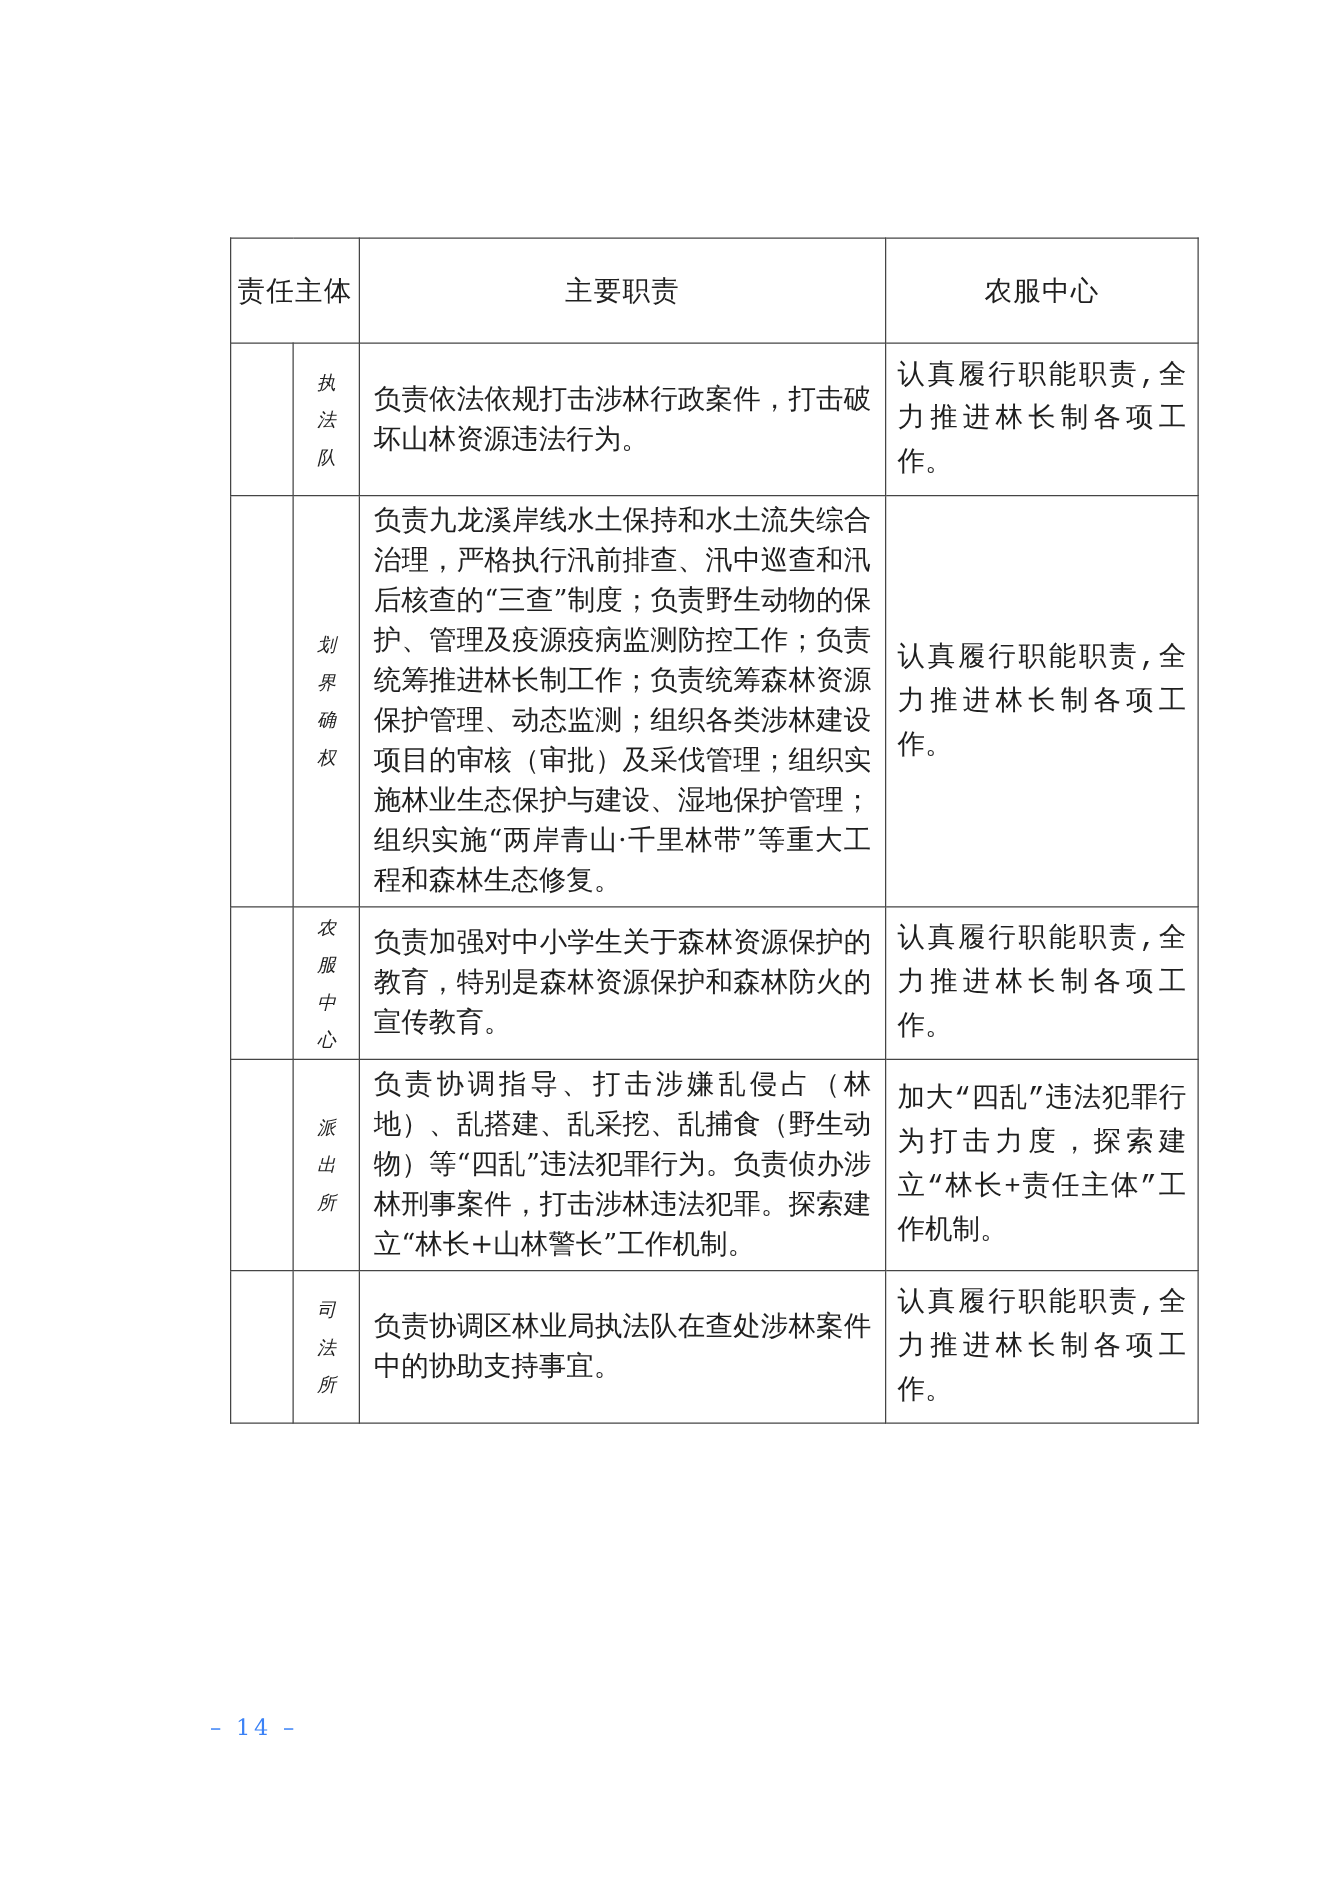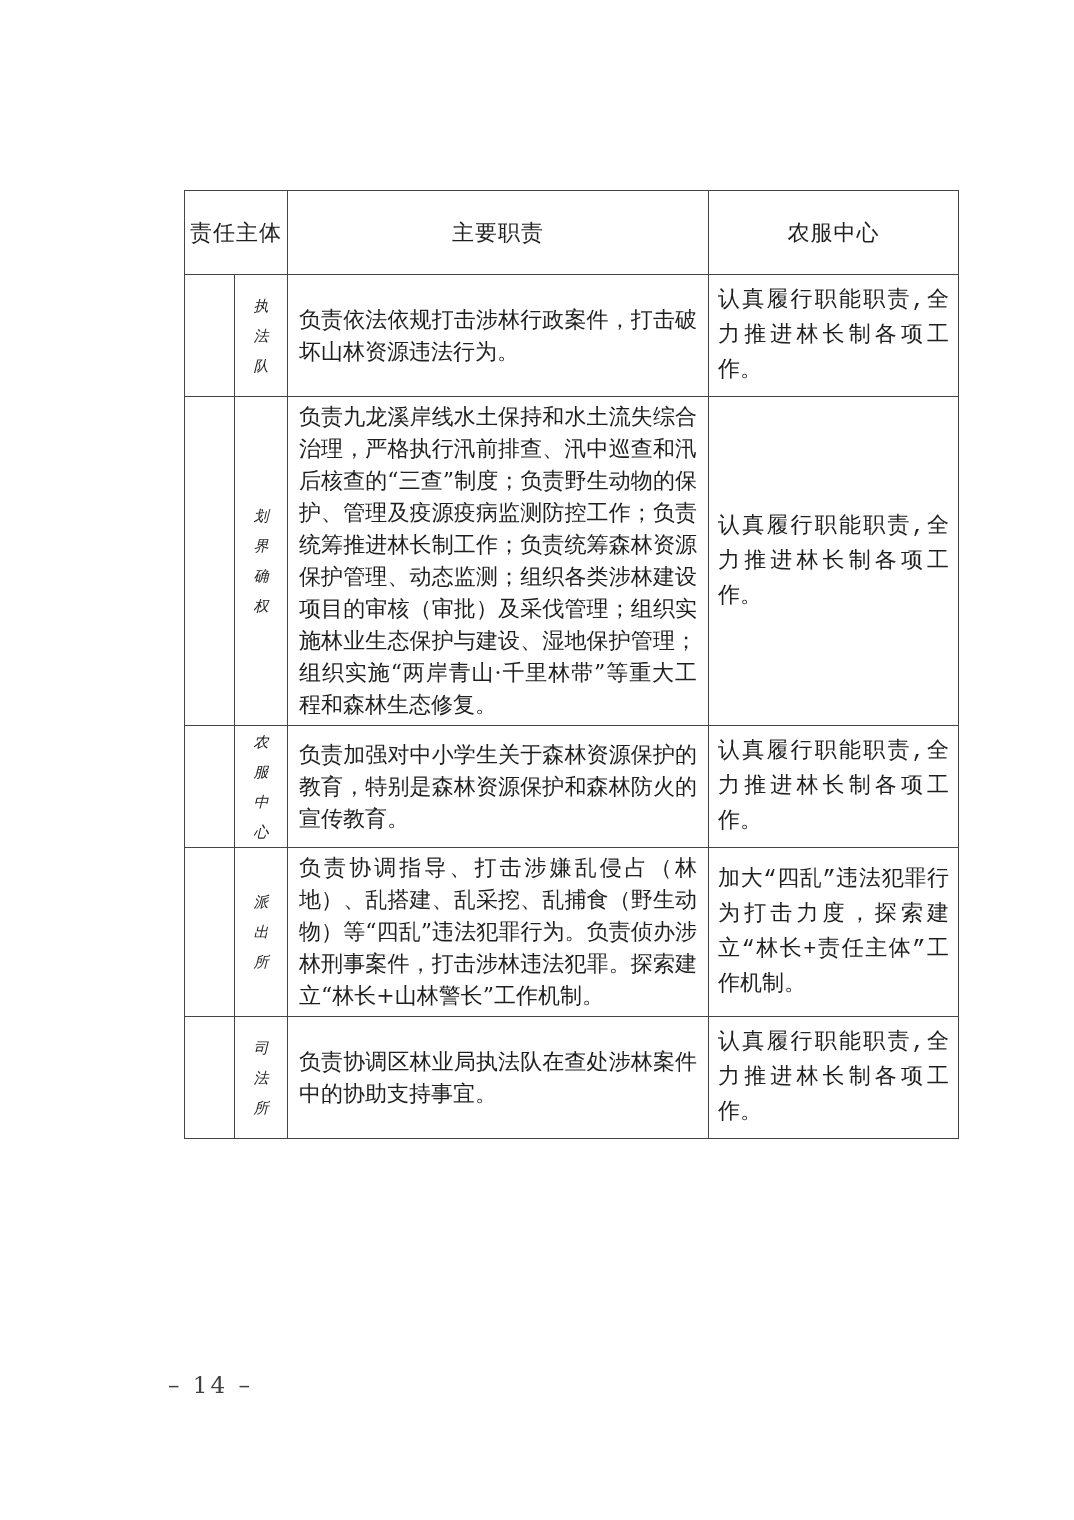--- a/index.html
+++ b/index.html
@@ -56,23 +56,23 @@
     padding: 8px 9px;
     line-height: 35px;
     text-align: justify;
     text-align-last: left;
     font-family: Liberation Mono, monospace;
   }
   .page-number {
     position: absolute;
     left: 141px;
     top: 1372px;
-    font-size: 23px;
+    font-size: 18px;
     letter-spacing: 3px;
-    color: #404040;
+    color: #3b82f6;
   }
 </style>
 </head>
 <body>
 
 <div class="page">
 
   <table class="resp-table">
     <colgroup>
       <col style="width:50px">

